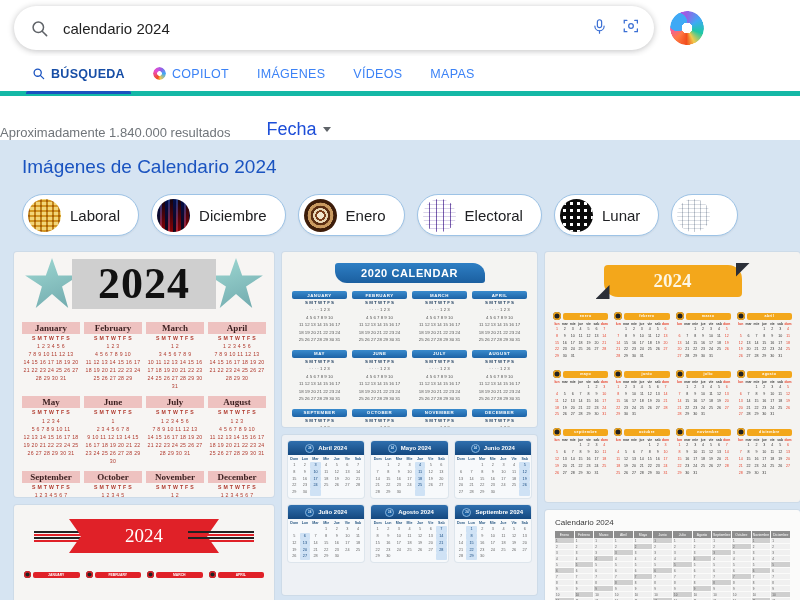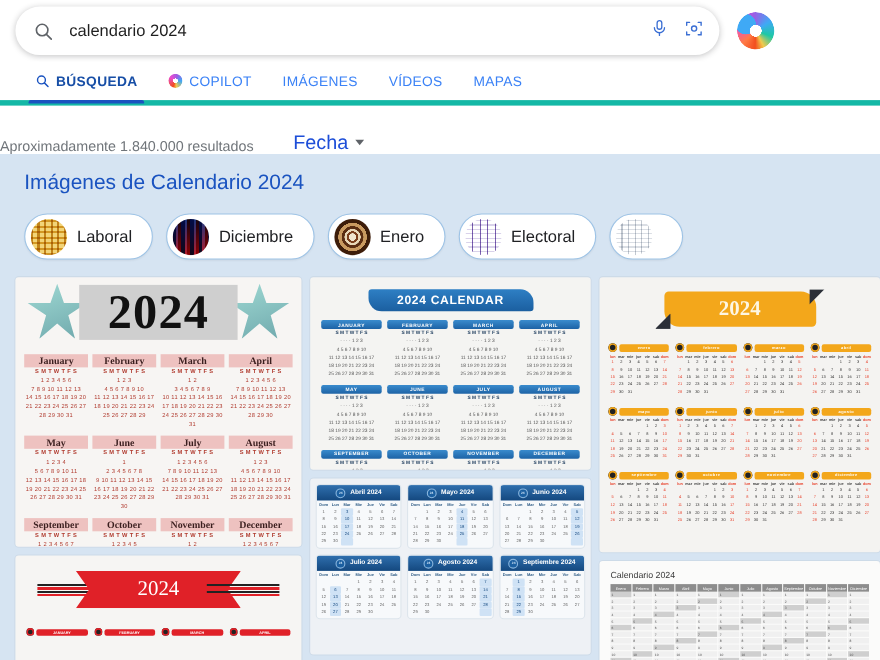--- a/index.html
+++ b/index.html
@@ -426,20 +426,24 @@
     </div>
     <div class="pill">
       <span class="pill-thumb t-maya"></span>
       <span class="pill-label">Enero</span>
     </div>
     <div class="pill">
       <span class="pill-thumb t-electoral"></span>
       <span class="pill-label">Electoral</span>
     </div>
     <div class="pill">
+      <span class="pill-thumb t-lunar"></span>
+      <span class="pill-label">Lunar</span>
+    </div>
+    <div class="pill">
       <span class="pill-thumb t-generic"></span>
       <span class="pill-label"></span>
     </div>
   </div>
 
   <div class="img-grid">
 
     <div class="col">
       <div class="card cardA">
         <div class="cA-top">
@@ -591,21 +595,21 @@
             <div class="mE-head">
               <span class="mE-dot"></span>
               <span class="mE-name">APRIL</span>
             </div>
           </div>
       </div>
     </div>
 
     <div class="col">
       <div class="card cardB">
-        <div class="cB-banner">2024 CALENDAR</div>
+        <div class="cB-banner">2020 CALENDAR</div>
         <div class="cB-months" id="cB-months">
             <div>
               <div class="mB-name">JANUARY</div>
               <div class="mB-dow">S M T W T F S</div>
               <div class="mB-days">
                 <div>· · · · 1 2 3</div>
                 <div>4 5 6 7 8 9 10</div>
                 <div>11 12 13 14 15 16 17</div>
                 <div>18 19 20 21 22 23 24</div>
                 <div>25 26 27 28 29 30 31</div>

